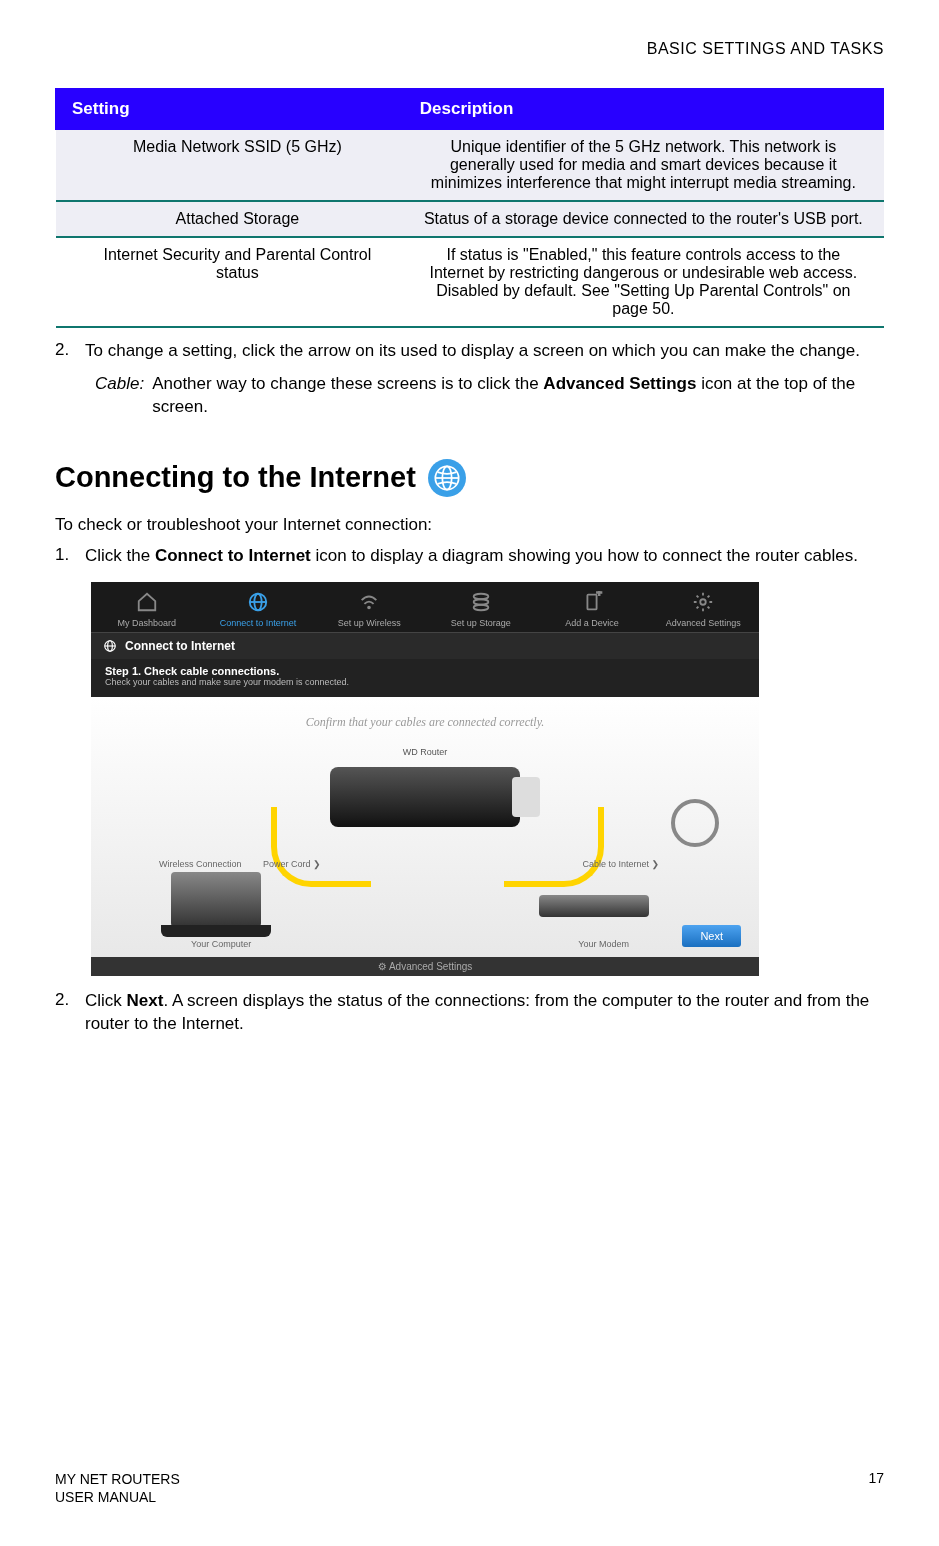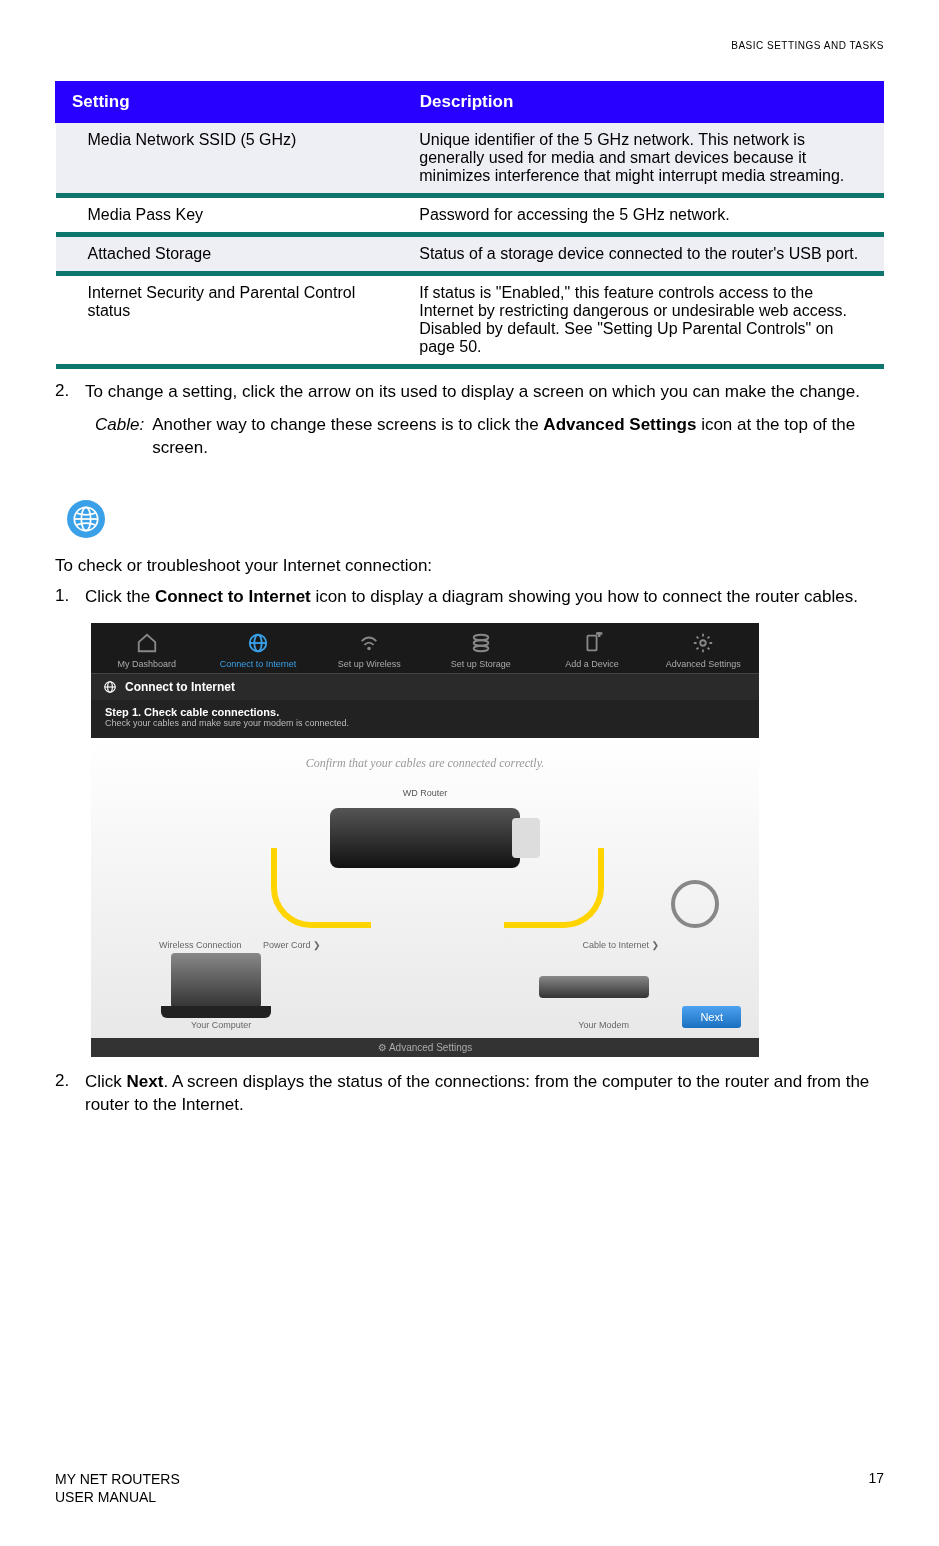--- a/index.html
+++ b/index.html
@@ -6,21 +6,21 @@
 body {
   font-family: Arial, Helvetica, sans-serif;
   width: 939px;
   height: 1546px;
   position: relative;
   color: #000;
   padding: 40px 55px;
 }
 .header-right {
   text-align: right;
-  font-size: 10px;
+  font-size: 16px;
   letter-spacing: 0.5px;
   margin-bottom: 30px;
 }
 .settings-table {
   border-collapse: collapse;
   width: 100%;
   margin-bottom: 12px;
 }
 .settings-table th {
   background: #2800ff;
@@ -29,21 +29,22 @@
   padding: 10px 16px;
   font-size: 17px;
   font-weight: bold;
   border: 1px solid #2800ff;
   margin-left: 23px;
 }
 .settings-table td {
   padding: 8px 16px 8px 32px;
   font-size: 16px;
   vertical-align: top;
-  border-bottom: 5px solid #0f766e;
+  border-bottom: 2px solid #0f766e;
+  text-align: center;
 }
 .settings-table td.desc { padding-left: 16px; }
 .settings-table tr.shade td { background: #eeeef5; }
 .settings-table th.col-setting { width: 42%; }
 .ol-item {
   display: flex;
   margin: 10px 0;
 }
 .ol-num {
   width: 30px;
@@ -118,21 +119,21 @@
   background: #222;
   color: #fff;
   padding: 6px 14px 10px;
 }
 .ss-sub-title { font-weight: bold; font-size: 11px; }
 .ss-sub-text { font-size: 9px; color: #bbb; }
 .ss-body {
   background: linear-gradient(#fff, #e8e8e8);
   padding: 18px;
   position: relative;
-  height: 300px;
+  height: 260px;
 }
 .ss-confirm {
   text-align: center;
   color: #999;
   font-size: 12px;
   font-family: Georgia, serif;
   font-style: italic;
   margin-bottom: 10px;
 }
 .ss-router-label {
@@ -249,24 +250,20 @@
 
 <table class="settings-table">
   <tbody>
       <tr>
     <th class="col-setting">Setting</th>
     <th>Description</th>
   </tr>
   <tr class="shade">
     <td>Media Network SSID (5 GHz)</td>
     <td class="desc">Unique identifier of the 5 GHz network. This network is generally used for media and smart devices because it minimizes interference that might interrupt media streaming.</td>
-  </tr>
-  <tr>
-    <td>Media Pass Key</td>
-    <td class="desc">Password for accessing the 5 GHz network.</td>
   </tr>
   <tr class="shade">
     <td>Attached Storage</td>
     <td class="desc">Status of a storage device connected to the router's USB port.</td>
   </tr>
   <tr>
     <td>Internet Security and Parental Control status</td>
     <td class="desc">If status is "Enabled," this feature controls access to the Internet by restricting dangerous or undesirable web access. Disabled by default. See "Setting Up Parental Controls" on page 50.</td>
   </tr>
 </tbody>
@@ -278,20 +275,21 @@
 </div>
 
 <div class="note-block">
   <span class="note-label">Cable:</span>
   <span>
     <span>Another way to change these screens is to click the </span><span class="bold">Advanced Settings</span><span> icon at the top of the screen.</span>
   </span>
 </div>
 
 <h1 class="section">
+  <span>Connecting to the Internet</span>
   <span class="globe-icon">
     <svg viewBox="0 0 24 24" fill="none" stroke="#fff" stroke-width="1.5">
       <circle cx="12" cy="12" r="10"></circle>
       <ellipse cx="12" cy="12" rx="4" ry="10"></ellipse>
       <line x1="2" y1="12" x2="22" y2="12"></line>
       <path d="M4 7 Q12 10 20 7"></path>
       <path d="M4 17 Q12 14 20 17"></path>
     </svg>
   </span>
 </h1>

